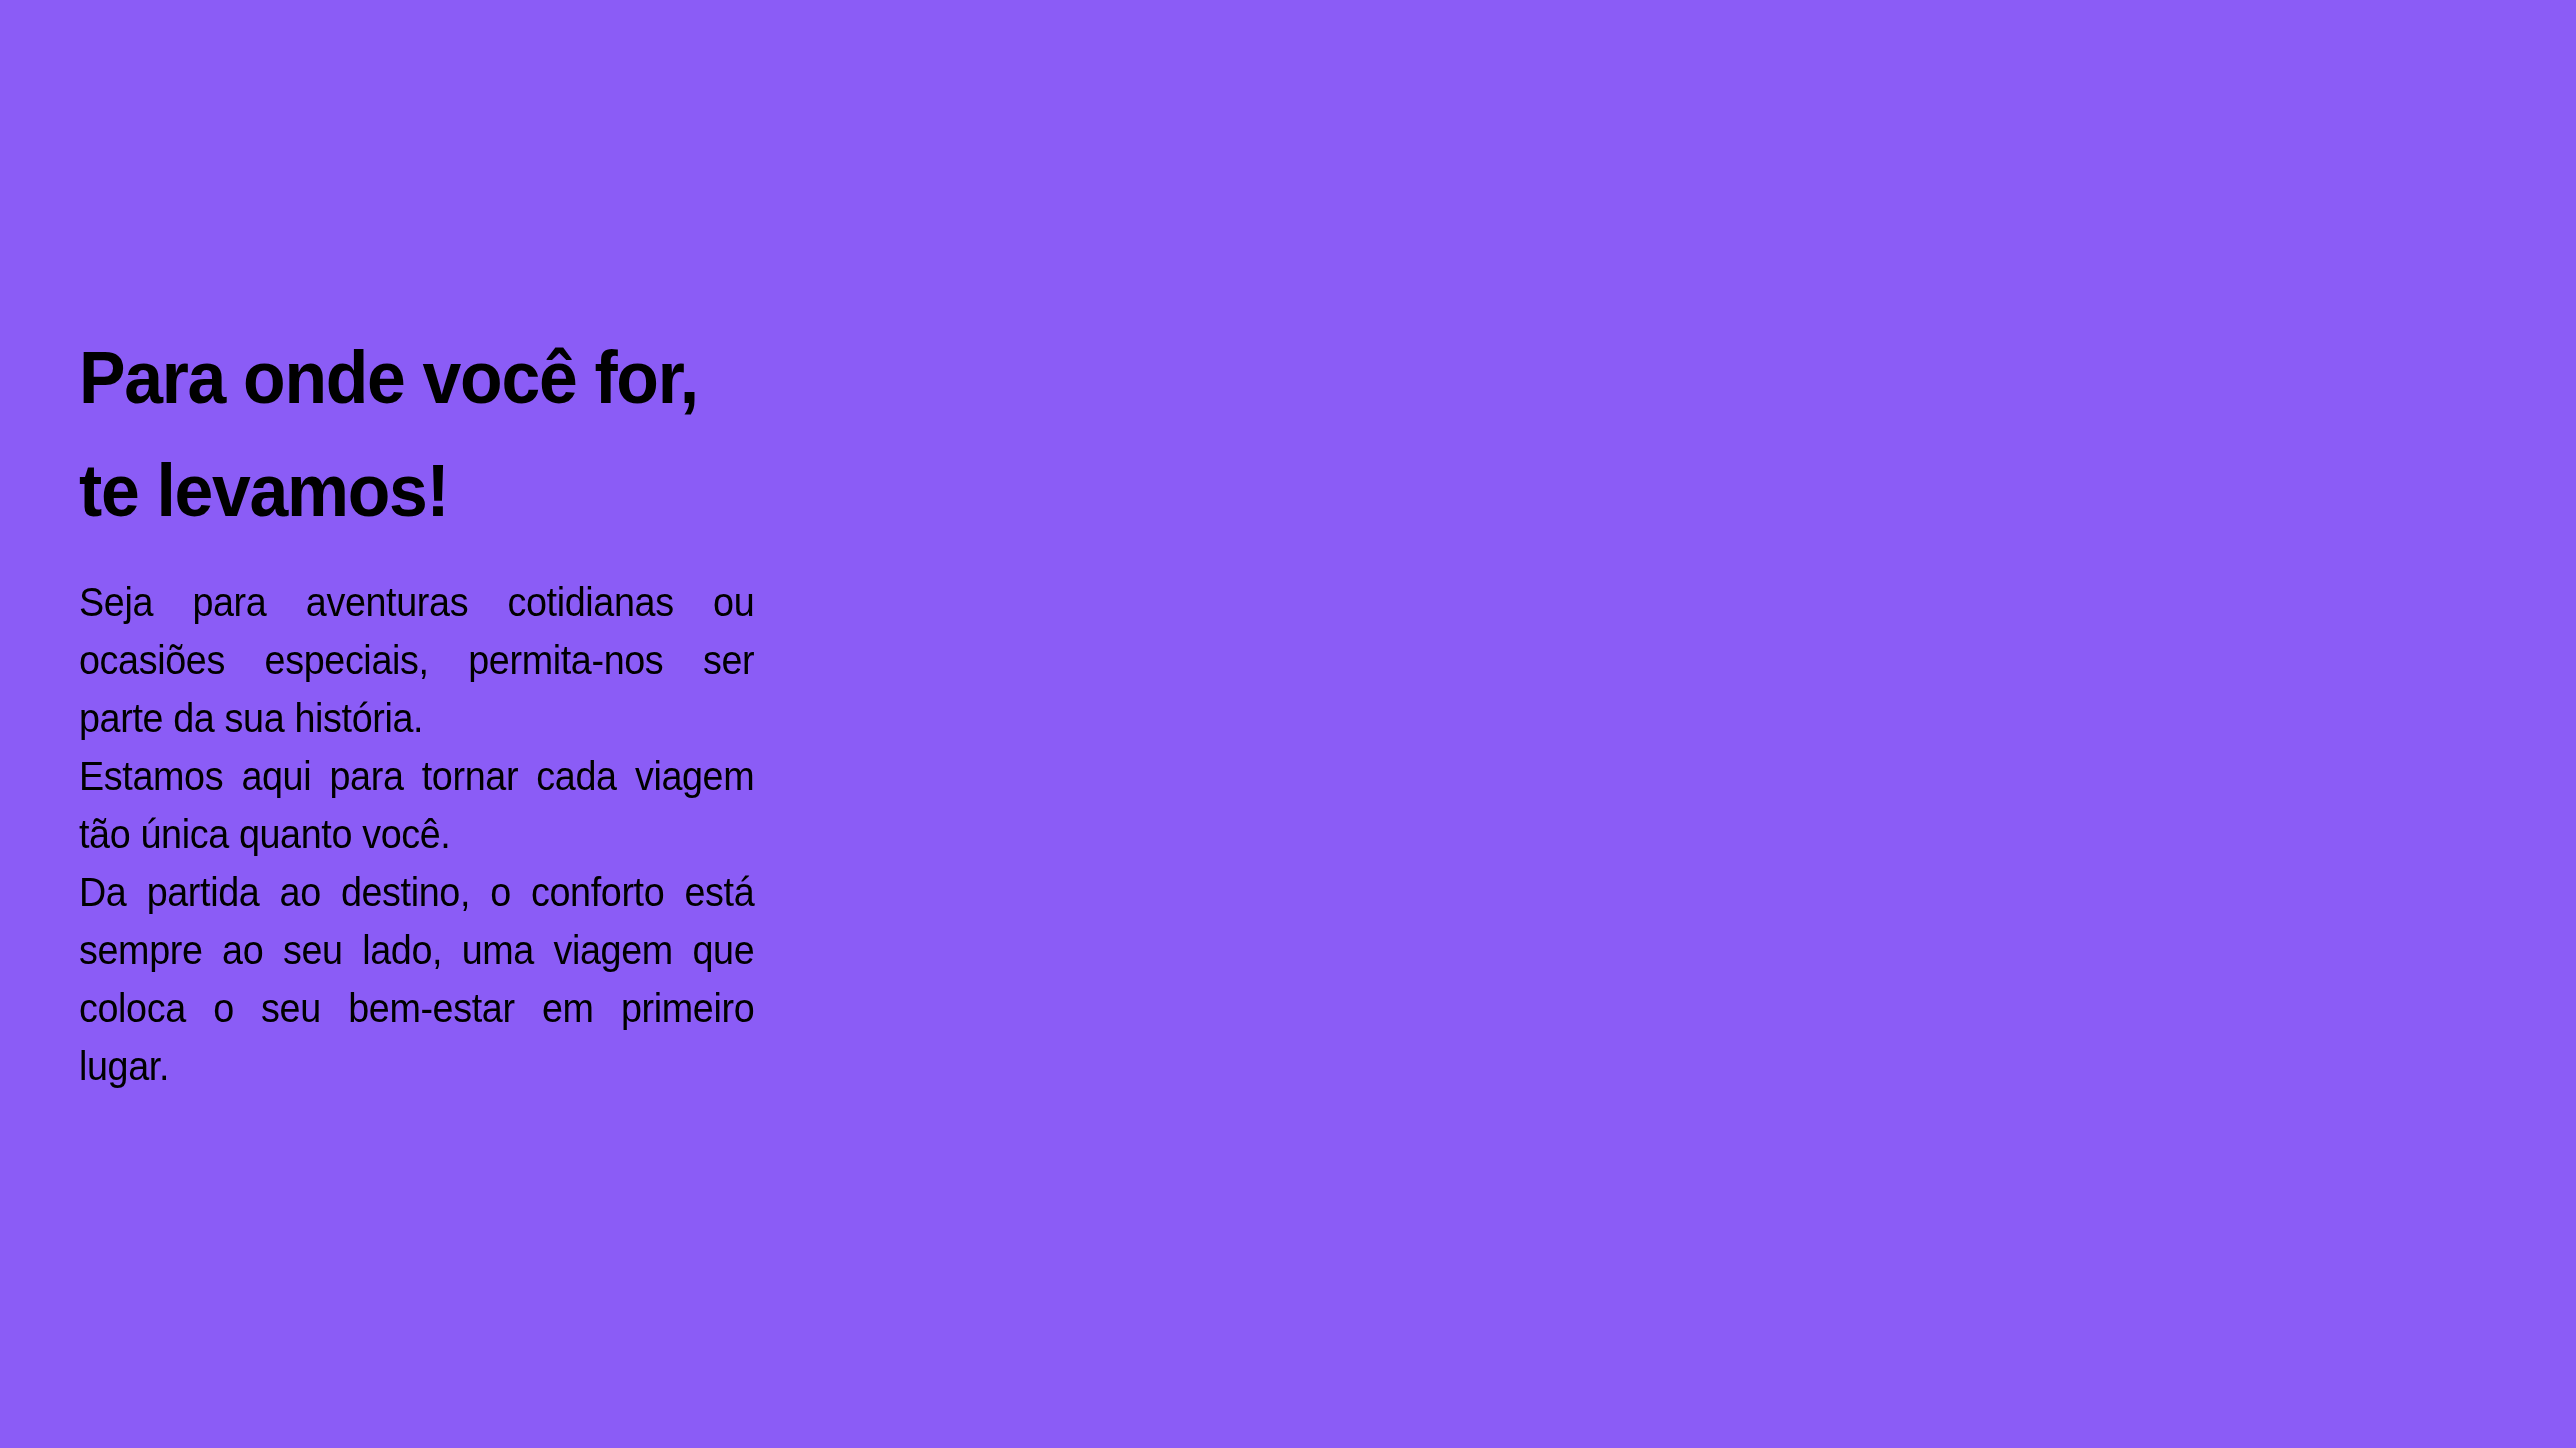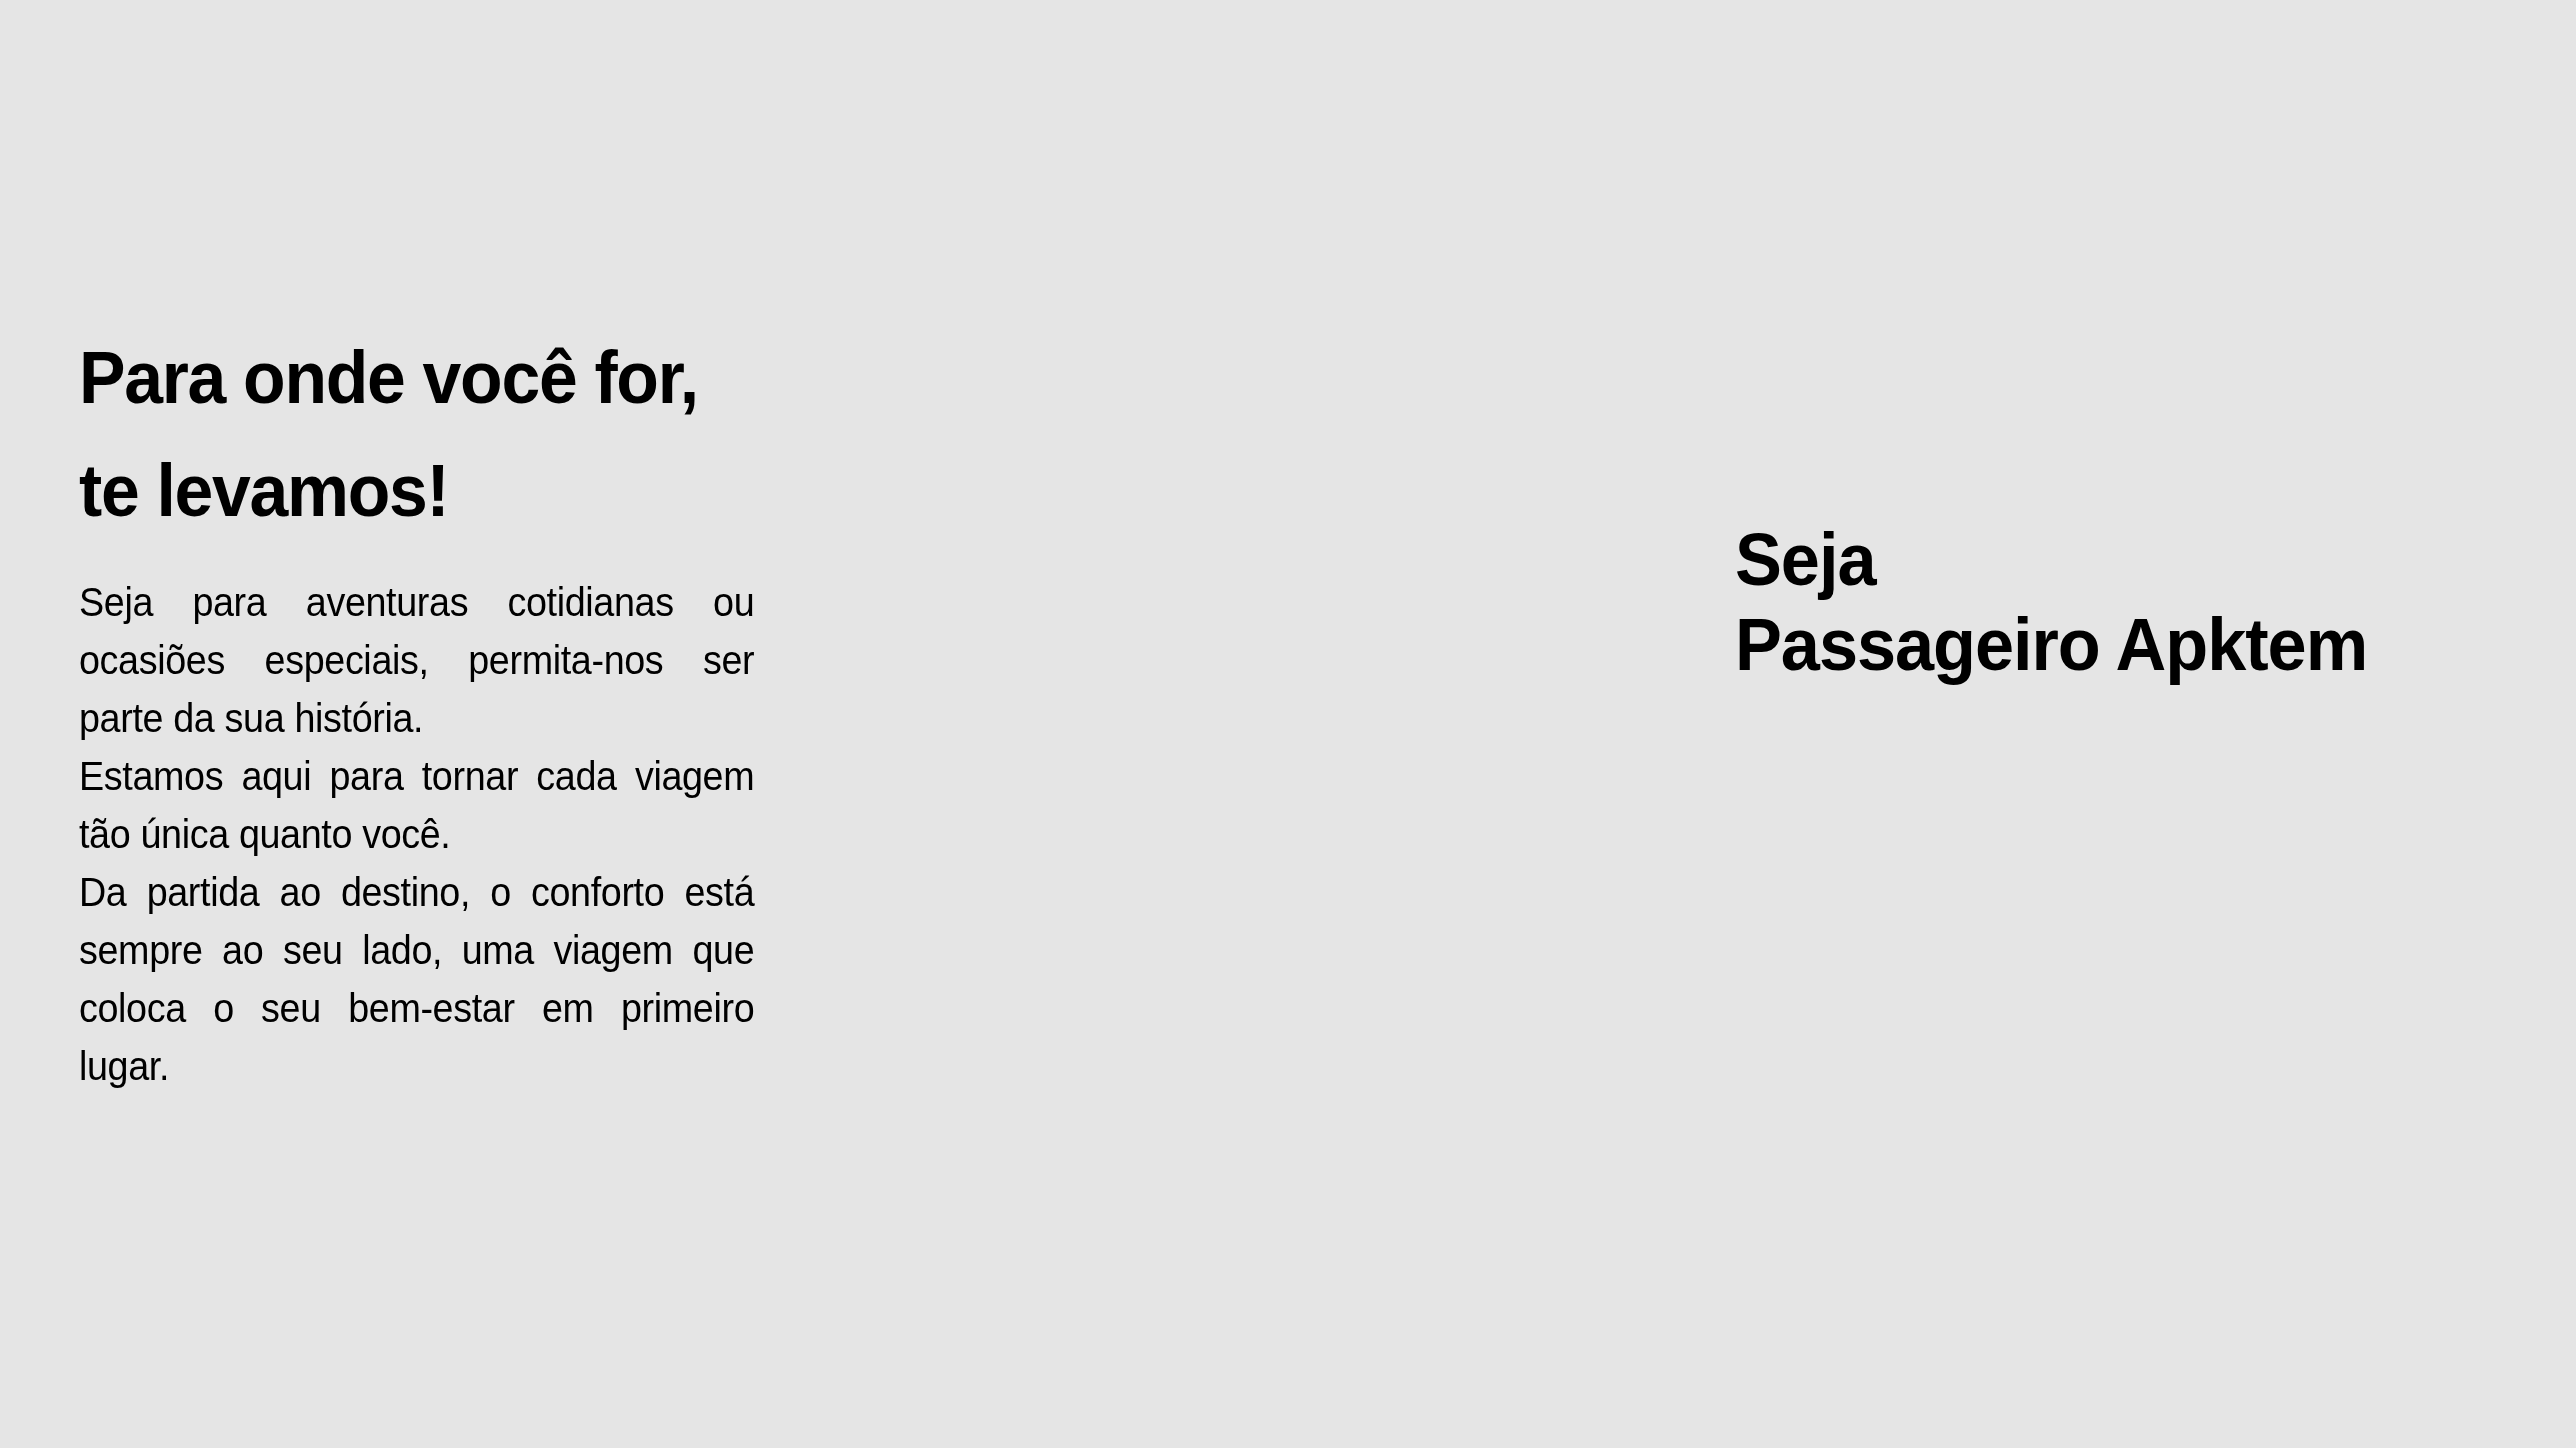--- a/index.html
+++ b/index.html
@@ -13,21 +13,21 @@
     overflow: hidden;
     background: #2ec96e;
     font-family: "Liberation Sans", "DejaVu Sans", sans-serif;
     -webkit-font-smoothing: antialiased;
   }
 
   .slide {
     position: relative;
     width: 2576px;
     height: 1448px;
-    background: #e5e5e5;
+    background: #8b5cf6;
   }
 
   
   .left-column {
     position: absolute;
     left: 79px;
     top: 321px;
     width: 675px;
   }
 
@@ -96,19 +96,15 @@
     <h1 class="headline">Para onde você for,
 te levamos!</h1>
 
     <div class="body-copy">
       <span class="para">Seja para aventuras cotidianas ou ocasiões especiais, permita-nos ser parte da sua história.</span>
       <span class="para">Estamos aqui para tornar cada viagem tão única quanto você.</span>
       <span class="para">Da partida ao destino, o conforto está sempre ao seu lado, uma viagem que coloca o seu bem-estar em primeiro lugar.</span>
     </div>
   </div>
 
-  <div class="right-column">
-    <h2 class="right-headline">Seja
-Passageiro Apktem</h2>
-  </div>
 
 </div>
 
 
 </body></html>

